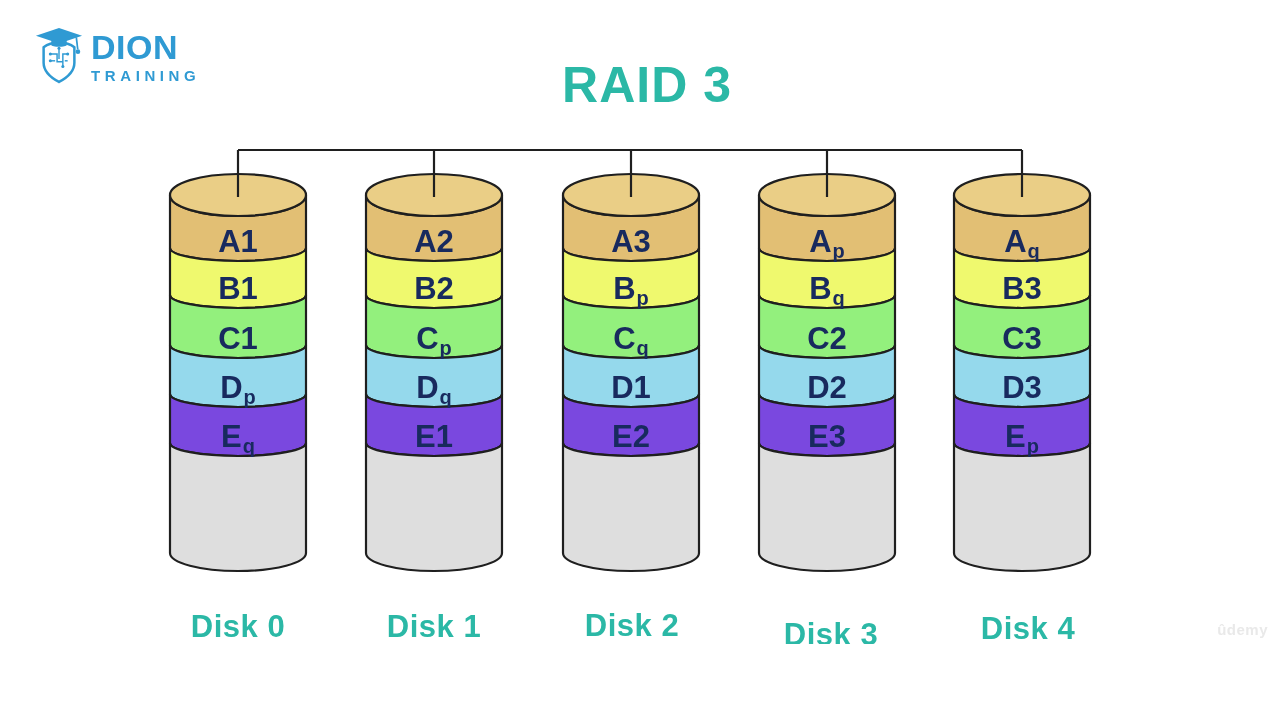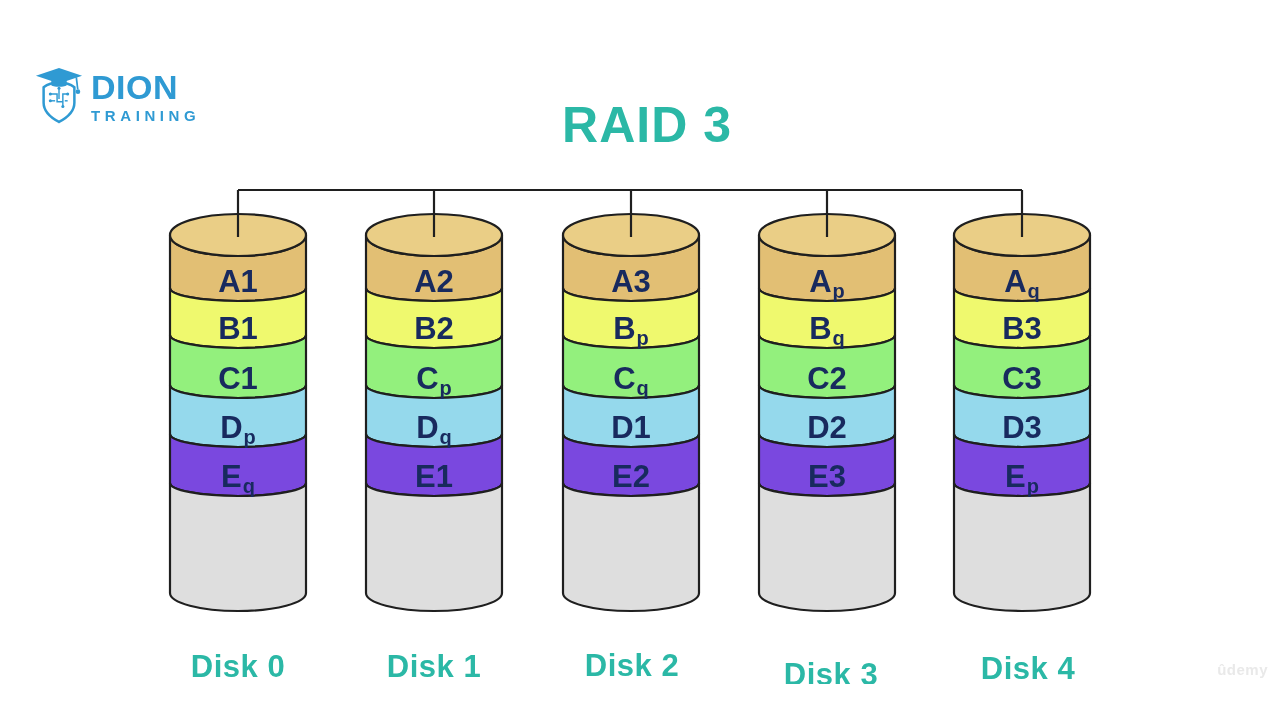--- a/index.html
+++ b/index.html
@@ -1,18 +1,18 @@
 <!DOCTYPE html>
 <html><head>
 <meta charset="utf-8">
 <style>
   html,body { margin:0; padding:0; background:#ffffff; }
   .stage {
     position:relative; width:1280px; height:644px; background:#ffffff;
-    font-family:"Liberation Sans", sans-serif; overflow:hidden;margin-top:40px;
+    font-family:"Liberation Sans", sans-serif; overflow:hidden;
   }
 
   
   .logo { position:absolute; left:34px; top:26px; display:flex; align-items:center; gap:7px; }
   .logo-mark { display:block; }
   .logo-brand { font-size:34px; font-weight:bold; color:#2F9AD3; letter-spacing:0.5px; line-height:1; }
   .logo-sub   { font-size:15px; font-weight:bold; color:#2F9AD3; letter-spacing:4.6px; margin-top:4px; line-height:1; }
 
   
   .title {

